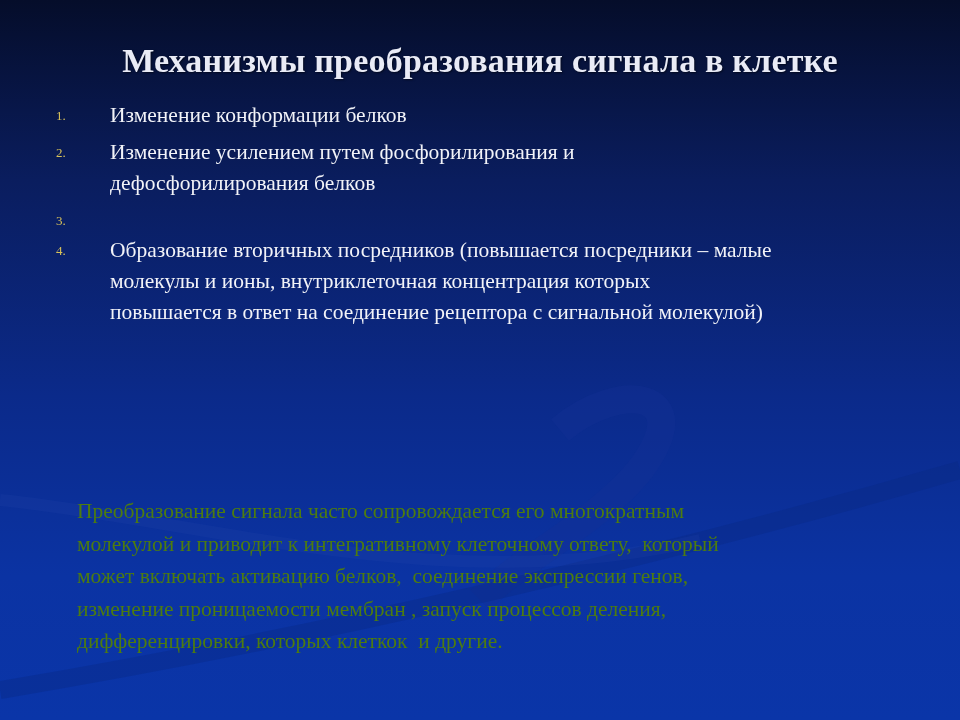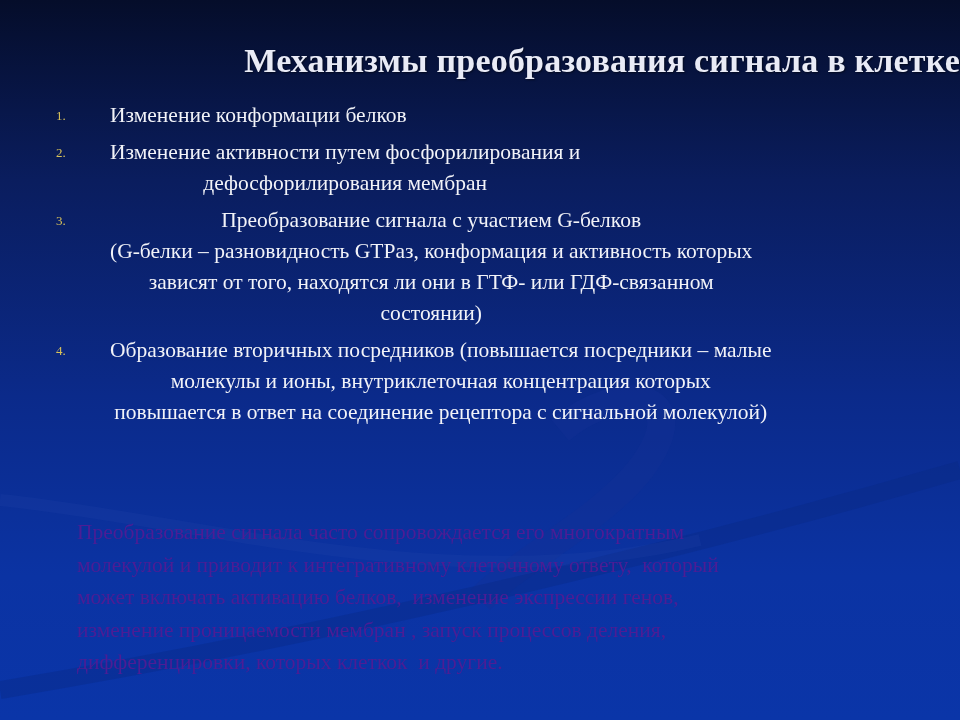--- a/index.html
+++ b/index.html
@@ -8,37 +8,37 @@
       background: linear-gradient(180deg, #050d2a 0%, #0a1d5e 25%, #0b2a8a 55%, #0b33a3 80%, #0a35a8 100%);
       font-family: "Liberation Serif", "DejaVu Serif", serif;
       color: #ffffff;
     }
     .swoosh {
       position: absolute; left: 0; top: 0; width: 960px; height: 720px;
       pointer-events: none;
     }
     .title {
       position: absolute; left: 0; top: 42px; width: 960px;
-      text-align: right; font-size: 34px; font-weight: bold;
+      text-align: center; font-size: 34px; font-weight: bold;
       color: #e9ebf6; letter-spacing: 0.2px;
       text-shadow: 1px 1px 2px rgba(0,0,0,0.5);
     }
     .list { position: absolute; left: 56px; top: 100px; width: 860px; margin: 0; padding: 0; list-style: none; }
     .item { display: flex; margin-bottom: 6px; }
     .num {
       width: 54px; flex: 0 0 54px; font-size: 13px; color: #d8c25a;
       padding-top: 8px;
     }
     .text {
       font-size: 21.5px; line-height: 31px; color: #f2f3f8;
     }
-    .text div { white-space: nowrap; text-align: center; }
+    .text div { white-space: nowrap; }
     .para {
-      position: absolute; left: 77px; top: 516px; width: 820px;
-      font-size: 21.5px; line-height: 32.5px; color: #4c1d95;
+      position: absolute; left: 77px; top: 495px; width: 820px;
+      font-size: 21.5px; line-height: 32.5px; color: #4d7c0f;
     }
     .para div { white-space: pre; }
   </style>
 </head>
 <body>
 
 <svg class="swoosh" viewBox="0 0 960 720">
   <path d="M560 430 C 620 380, 700 390, 640 470 C 600 520, 520 560, 480 600" fill="none" stroke="rgba(20,50,150,0.35)" stroke-width="28"></path>
   <path d="M0 690 C 300 640, 650 560, 960 470" fill="none" stroke="rgba(10,40,130,0.35)" stroke-width="18"></path>
   <path d="M0 500 C 200 520, 450 600, 700 540" fill="none" stroke="rgba(40,70,170,0.18)" stroke-width="12"></path>
@@ -49,42 +49,36 @@
 <ul class="list">
   <li class="item">
     <span class="num">1.</span>
     <div class="text">
       <div>Изменение конформации белков</div>
     </div>
   </li>
   <li class="item">
     <span class="num">2.</span>
     <div class="text">
-      <div>Изменение активности путем фосфорилирования и</div>
-      <div>дефосфорилирования мембран</div>
+      <div>Изменение усилением путем фосфорилирования и</div>
+      <div>дефосфорилирования белков</div>
     </div>
   </li>
   <li class="item">
     <span class="num">3.</span>
-    <div class="text">
-      <div>Преобразование сигнала с участием G-белков</div>
-      <div>(G-белки – разновидность GTPаз, конформация и активность которых</div>
-      <div>зависят от того, находятся ли они в ГТФ- или ГДФ-связанном</div>
-      <div>состоянии)</div>
-    </div>
   </li>
   <li class="item">
     <span class="num">4.</span>
     <div class="text">
       <div>Образование вторичных посредников (повышается посредники – малые</div>
       <div>молекулы и ионы, внутриклеточная концентрация которых</div>
       <div>повышается в ответ на соединение рецептора с сигнальной молекулой)</div>
     </div>
   </li>
 </ul>
 
 <div class="para">
   <div>Преобразование сигнала часто сопровождается его многократным</div>
   <div>молекулой и приводит к интегративному клеточному ответу,  который</div>
-  <div>может включать активацию белков,  изменение экспрессии генов,</div>
+  <div>может включать активацию белков,  соединение экспрессии генов,</div>
   <div>изменение проницаемости мембран , запуск процессов деления,</div>
   <div>дифференцировки, которых клеткок  и другие.</div>
 </div>
 
 </body></html>

